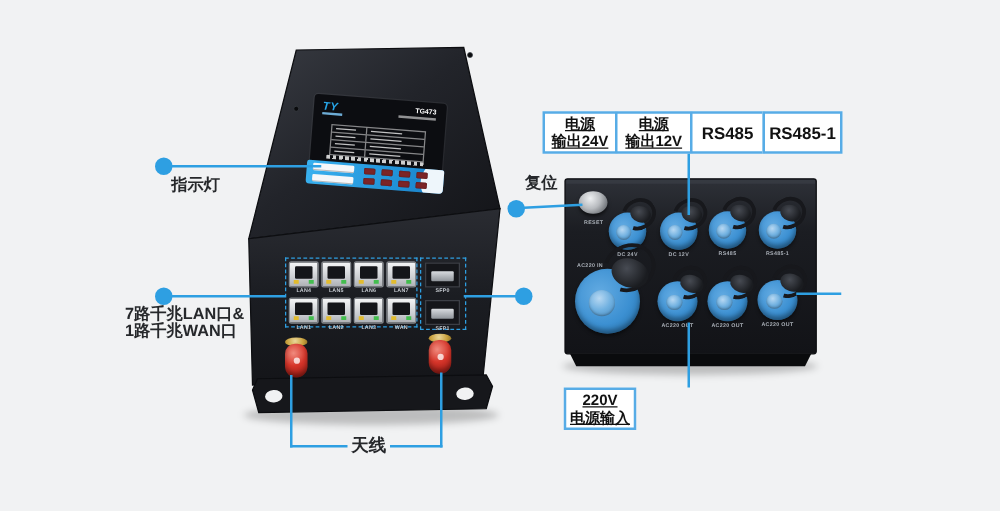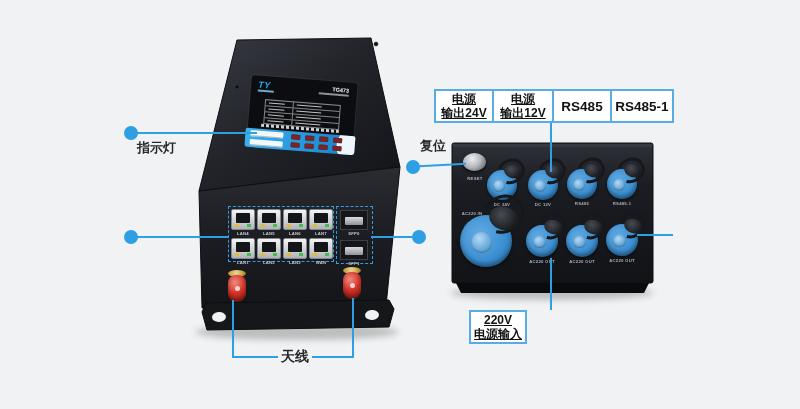--- a/index.html
+++ b/index.html
@@ -331,20 +331,22 @@
   </div>
   <div class="clab" style="left:622px;top:258px;">AC220 OUT</div>
 
   <div class="abs dot" style="left:124px;top:126px;"></div>
   <div class="abs hline" style="left:135px;top:132px;width:122px;"></div>
   <div class="abs ct" style="left:137px;top:141px;">指示灯</div>
 
   <div class="abs dot" style="left:124px;top:230px;"></div>
   <div class="abs hline" style="left:135px;top:236px;width:93px;"></div>
   <div class="abs" style="left:100px;top:244px;">
+    <div class="ct">7路千兆LAN口&amp;</div>
+    <div class="ct">1路千兆WAN口</div>
   </div>
 
   <div class="abs vline" style="left:232px;top:300px;height:58px;"></div>
   <div class="abs hline" style="left:232px;top:356px;width:46px;"></div>
   <div class="abs ct" style="left:281px;top:349px;font-size:14px;">天线</div>
   <div class="abs hline" style="left:312px;top:356px;width:42px;"></div>
   <div class="abs vline" style="left:352px;top:298px;height:60px;"></div>
 
   <div class="abs ct" style="left:420px;top:139px;">复位</div>
   <div class="abs dot" style="left:406px;top:160px;"></div>
@@ -365,18 +367,18 @@
   </div>
   <div class="abs cbox" style="left:552px;top:89px;width:60px;height:34px;">
     <span class="single">RS485</span>
   </div>
   <div class="abs cbox" style="left:610px;top:89px;width:64px;height:34px;">
     <span class="single">RS485-1</span>
   </div>
   <div class="abs vline" style="left:550px;top:123px;height:49px;"></div>
 
   <div class="abs vline" style="left:550px;top:258px;height:52px;"></div>
-  <div class="abs cbox" style="left:469px;top:310px;width:58px;height:34px;">
+  <div class="abs cbox" style="left:451px;top:310px;width:58px;height:34px;">
     <span class="l1">220V</span>
     <span class="l2">电源输入</span>
   </div>
 
 </div>
 
 </body></html>

